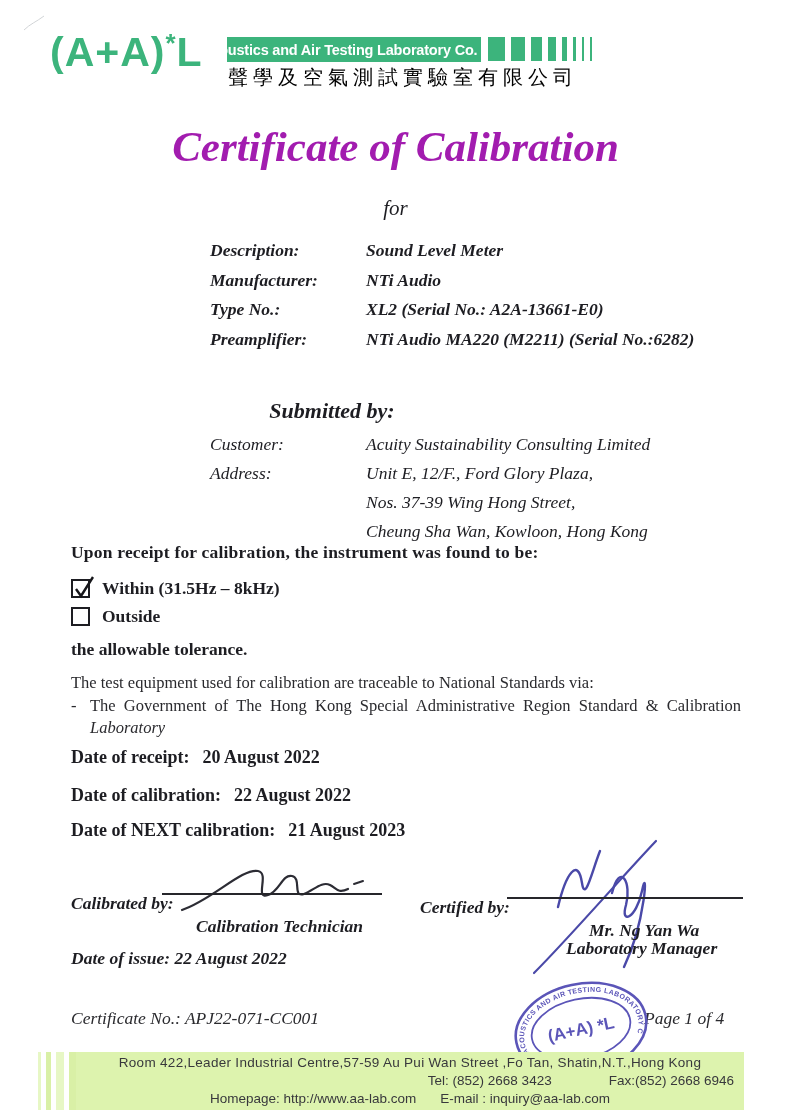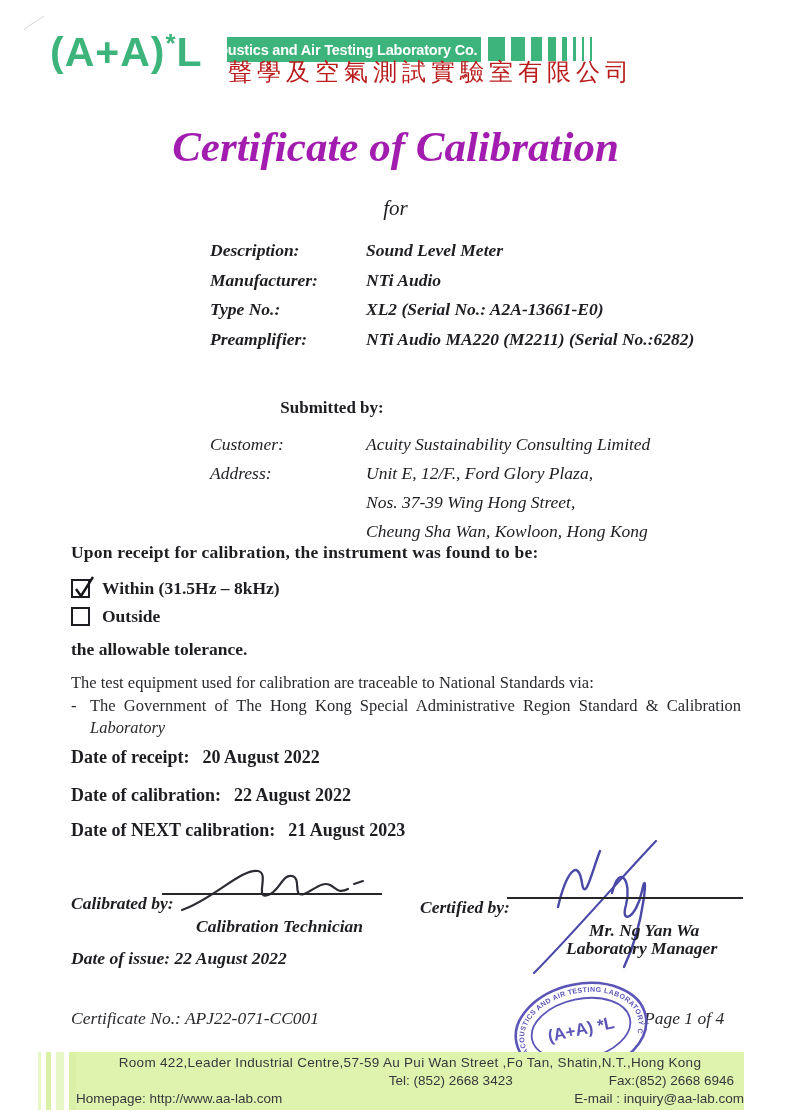--- a/index.html
+++ b/index.html
@@ -19,42 +19,42 @@
   .banner {
     position:absolute; left:227px; top:37px; width:254px; height:25px;
     background:#3cb47c; color:#fff;
     font-family:"Liberation Sans", sans-serif; font-weight:700; font-size:14.5px;
     display:flex; align-items:center; justify-content:center; white-space:nowrap;
     letter-spacing:-0.2px;
   }
   .logo-bars { position:absolute; left:488px; top:37px; display:flex; gap:6px; height:24px; align-items:stretch; }
   .logo-bars i { display:block; background:#3cb47c; }
   .chinese-name {
-    position:absolute; left:228px; top:56px;
+    position:absolute; left:228px; top:64px;
     font-family:"Liberation Sans", sans-serif; font-weight:500;
-    font-size:24px; letter-spacing:5px; color:#b91c1c; white-space:nowrap;
+    font-size:20px; letter-spacing:5px; color:#000000; white-space:nowrap;
   }
   .scan-mark { position:absolute; left:20px; top:10px; opacity:.45; }
   
   .title {
     position:absolute; top:122px; left:0; width:100%; text-align:center;
     font-size:43px; font-weight:700; font-style:italic; color:#a21caf;
   }
   .for-line {
     position:absolute; top:196px; left:0; width:100%; text-align:center;
     font-size:21px; font-weight:400; font-style:italic;
   }
   
   .inst { position:absolute; left:210px; top:236px; font-style:italic; font-weight:700; font-size:17.5px; }
   .inst .row { display:flex; height:29.5px; align-items:center; }
   .inst .lbl { width:156px; }
   
   .submitted-head {
     position:absolute; top:398px; left:0; width:664px; text-align:center;
-    font-size:17px; font-weight:700; 
+    font-size:22px; font-weight:700; font-style:italic;
   }
   .cust { position:absolute; left:210px; top:430px; font-style:italic; font-size:17.5px; }
   .cust .row { display:flex; line-height:29px; }
   .cust .lbl { width:156px; }
   
   .upon { position:absolute; left:71px; top:542px; font-size:17.5px; font-weight:700; letter-spacing:.2px; }
   .chk-row { position:absolute; left:71px; display:flex; align-items:center; }
   .chk-row .box {
     position:relative; width:19px; height:19px; border:2px solid #1d1d22; background:#fff;
   }
@@ -84,22 +84,22 @@
   
   .footer-bars { position:absolute; left:38px; top:1052px; height:58px; display:flex; gap:5px; align-items:stretch; }
   .footer-bars i { display:block; }
   .footer-block {
     position:absolute; left:76px; top:1052px; width:668px; height:58px;
     background:#ddf3ae; color:#38383c;
     font-family:"Liberation Sans", sans-serif; font-size:13.5px;
     padding-top:2px; line-height:18px;
   }
   .footer-block .fl1 { text-align:center; letter-spacing:.3px; }
-  .footer-block .fl2 { display:flex; justify-content:flex-end; padding-right:10px; gap:96px; }
-  .footer-block .fl3 { display:flex; justify-content:space-between; gap:24px; }
+  .footer-block .fl2 { display:flex; justify-content:flex-end; padding-right:10px; gap:57px; }
+  .footer-block .fl3 { display:flex; justify-content:center; gap:24px; }
 </style>
 </head>
 <body>
 
 <div class="page">
 
   <svg class="scan-mark" width="30" height="24" viewBox="0 0 30 24">
     <path d="M4,20 C10,14 16,12 24,6" stroke="#9aa0a6" stroke-width="1" fill="none"></path>
   </svg>
 

